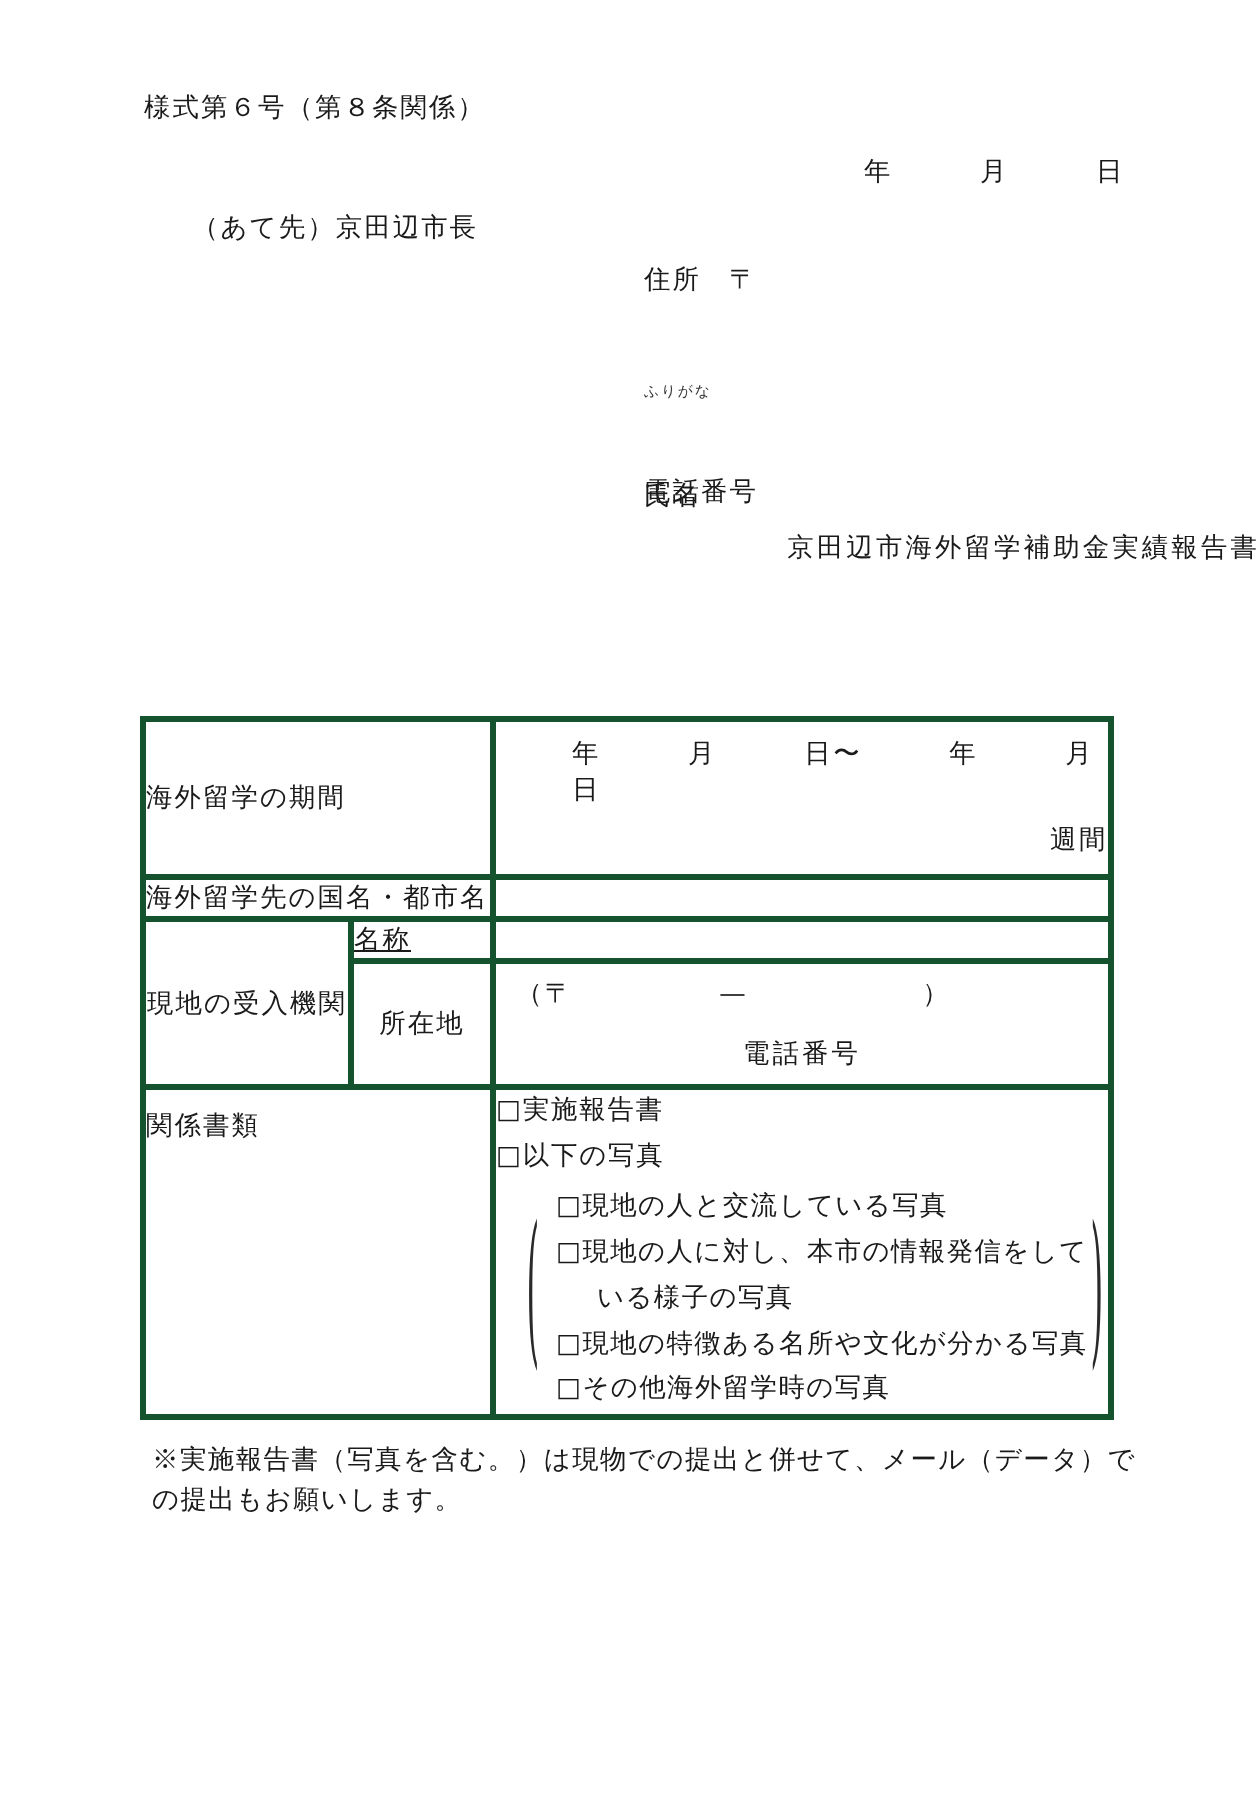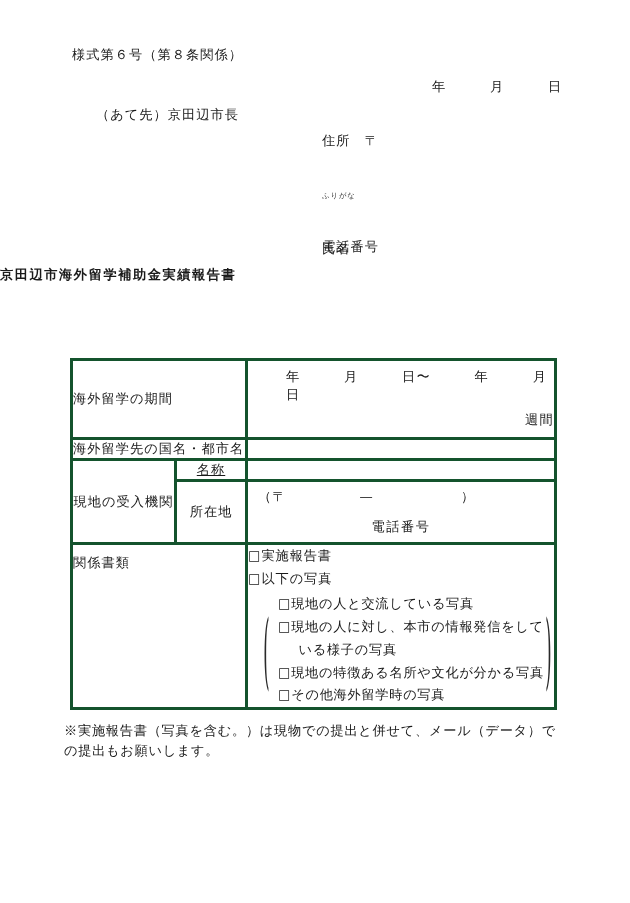--- a/index.html
+++ b/index.html
@@ -68,23 +68,22 @@
   #phone-field {
     left: 322px;
     top: 240px;
   }
 
   
   #doc-title {
     left: 0;
     top: 268px;
     width: 630px;
-    text-align: left;
+    text-align: right;
     letter-spacing: 0.12em;
-    font-weight: bold;
   }
   #body-paragraph {
     position: absolute;
     left: 70px;
     top: 308px;
     width: 486px;
     font-size: 13.2px;
     line-height: 1.72;
     letter-spacing: 0.09em;
     text-align: justify;
@@ -105,21 +104,20 @@
   #form-table td {
     border: 3px solid #14532d;
     padding: 0;
     vertical-align: middle;
     letter-spacing: 0.08em;
   }
   .cell-pad { padding: 6px 8px; }
 
   .label-main { padding-left: 9px; }
   .label-center {
-    text-align: center;
     letter-spacing: 0.5em;
     padding-left: 0.5em;
     text-decoration: underline;
   }
   .label-center-tight {
     text-align: center;
     letter-spacing: 0.18em;
   }
 
   
@@ -172,21 +170,21 @@
     white-space: pre;
     letter-spacing: 0.055em;
   }
   .photo-item.cont {
     padding-left: 1.55em;
   }
 
   
   #footer-note {
     position: absolute;
-    left: 64px;
+    left: 76px;
     top: 721px;
     width: 492px;
     font-size: 13.2px;
     line-height: 1.5;
     letter-spacing: 0.055em;
     text-align: justify;
     text-justify: inter-character;
   }
 </style>
 </head>

